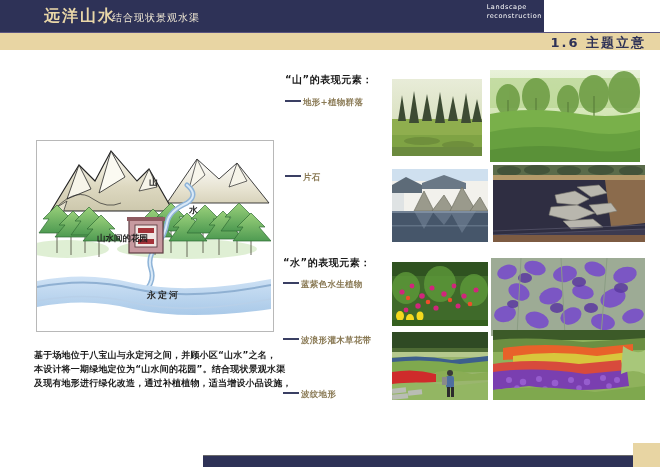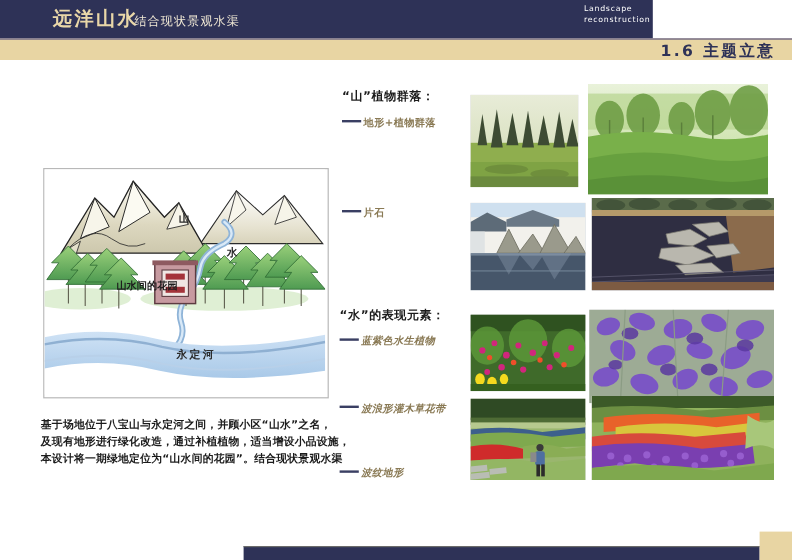--- a/index.html
+++ b/index.html
@@ -80,21 +80,21 @@
   .anno-item .dash{
     display:inline-block;width:16px;height:0;
     border-top:2px solid #3a3f63;vertical-align:3px;margin-right:2px;
   }
 
   #anno-shan{left:285px;top:73px;}
   #anno-shan .anno-item{margin-top:10px;}
   #anno-shan .item-2{margin-top:63px;}
 
   #anno-shui{left:283px;top:256px;}
-  #anno-shui .anno-item{margin-top:9px;font-style:italic;}
+  #anno-shui .anno-item{margin-top:9px;}
   #anno-shui .item-2{margin-top:44px;}
   #anno-shui .item-3{margin-top:42px;}
 
   
   .photo{position:absolute;overflow:hidden;background:#ddd;}
   .photo svg{display:block;}
 
   
   .footer-bar{
     position:absolute;left:203px;top:455px;width:430px;height:12px;
@@ -205,26 +205,26 @@
   </svg>
 
   <div class="dlabel lbl-shan">山</div>
   <div class="dlabel lbl-shui">水</div>
   <div class="dlabel lbl-garden">山水间的花园</div>
   <div class="dlabel lbl-river">永定河</div>
 </div>
 
 <div class="body-text">
   <p>基于场地位于八宝山与永定河之间，并顾小区“山水”之名，</p>
+  <p>本设计将一期绿地定位为“山水间的花园”。结合现状景观水渠</p>
   <p>及现有地形进行绿化改造，通过补植植物，适当增设小品设施，</p>
-  <p>本设计将一期绿地定位为“山水间的花园”。结合现状景观水渠</p>
 </div>
 
 <div class="anno-block" id="anno-shan">
-  <div class="anno-head">“山”植物群落：</div>
+  <div class="anno-head">“山”的表现元素：</div>
   <div class="anno-item item-1"><span class="dash"></span>地形+植物群落</div>
   <div class="anno-item item-2"><span class="dash"></span>片石</div>
 </div>
 
 <div class="anno-block" id="anno-shui">
   <div class="anno-head">“水”的表现元素：</div>
   <div class="anno-item item-1"><span class="dash"></span>蓝紫色水生植物</div>
   <div class="anno-item item-2"><span class="dash"></span>波浪形灌木草花带</div>
   <div class="anno-item item-3"><span class="dash"></span>波纹地形</div>
 </div>

